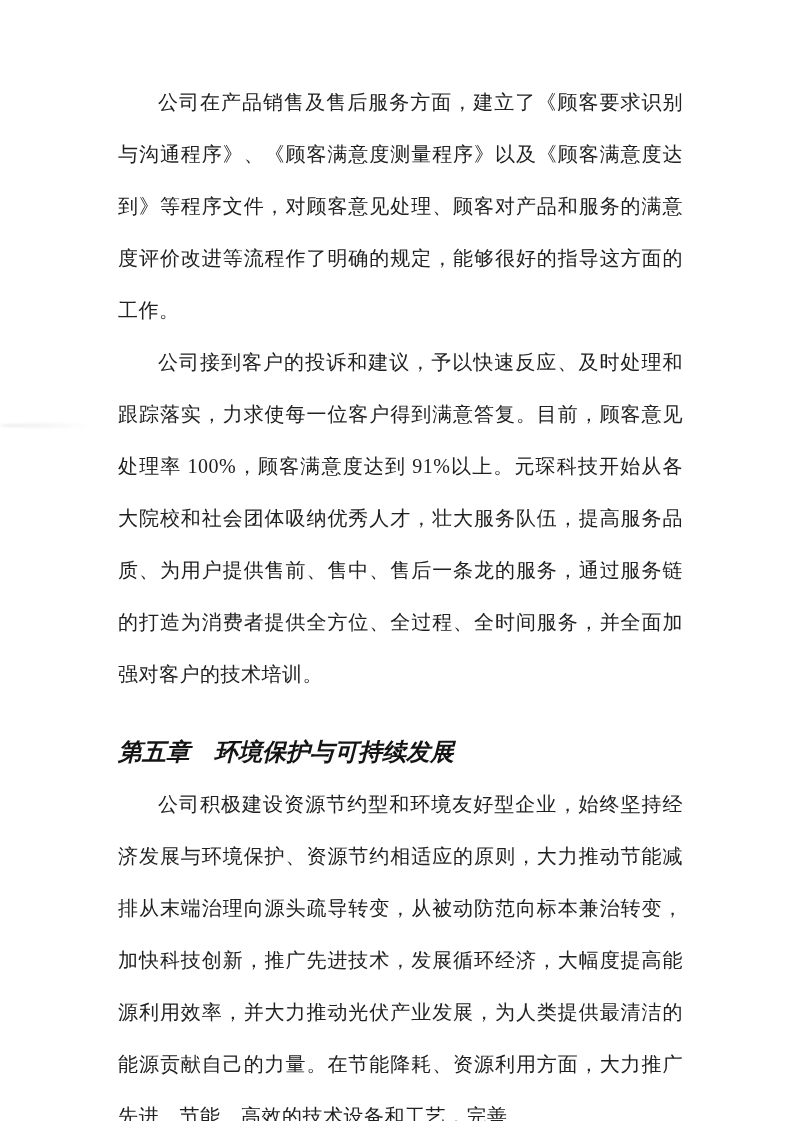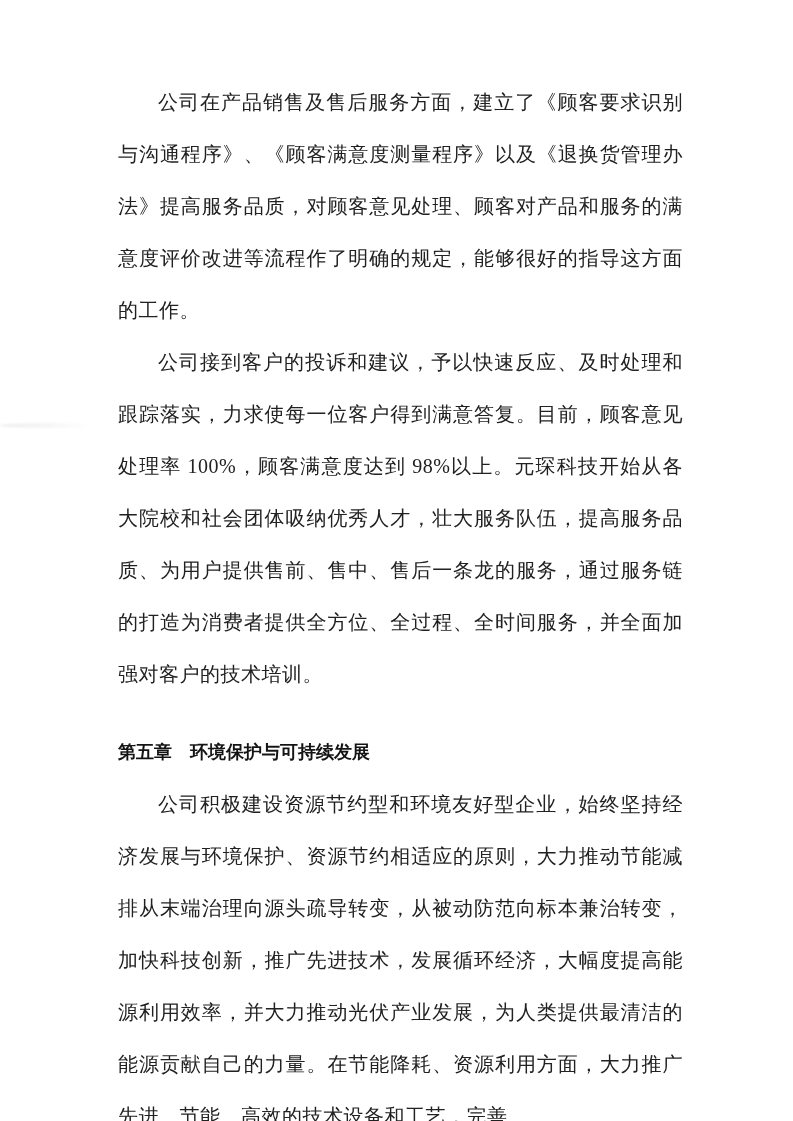--- a/index.html
+++ b/index.html
@@ -40,31 +40,32 @@
     font-size: 20px;
     line-height: 52px;
     color: #212121;
     text-align: justify;
     text-indent: 2em;
     letter-spacing: 0.5px;
     margin: 0;
   }
   .chapter {
     font-family: "Liberation Sans", "DejaVu Sans", sans-serif;
-    font-size: 18px;
+    font-size: 24px;
     font-weight: bold;
     color: #141414;
     line-height: 52px;
     margin: 26px 0 0 0;
+    font-style: italic;
   }
 </style>
 </head>
 <body>
 
 <div class="page">
   <div class="scan-smudge"></div>
   <main class="content">
-    <p class="para">公司在产品销售及售后服务方面，建立了《顾客要求识别与沟通程序》、《顾客满意度测量程序》以及《退换货管理办法》提高服务品质，对顾客意见处理、顾客对产品和服务的满意度评价改进等流程作了明确的规定，能够很好的指导这方面的工作。</p>
-    <p class="para">公司接到客户的投诉和建议，予以快速反应、及时处理和跟踪落实，力求使每一位客户得到满意答复。目前，顾客意见处理率 100%，顾客满意度达到 98%以上。元琛科技开始从各大院校和社会团体吸纳优秀人才，壮大服务队伍，提高服务品质、为用户提供售前、售中、售后一条龙的服务，通过服务链的打造为消费者提供全方位、全过程、全时间服务，并全面加强对客户的技术培训。</p>
+    <p class="para">公司在产品销售及售后服务方面，建立了《顾客要求识别与沟通程序》、《顾客满意度测量程序》以及《顾客满意度达到》等程序文件，对顾客意见处理、顾客对产品和服务的满意度评价改进等流程作了明确的规定，能够很好的指导这方面的工作。</p>
+    <p class="para">公司接到客户的投诉和建议，予以快速反应、及时处理和跟踪落实，力求使每一位客户得到满意答复。目前，顾客意见处理率 100%，顾客满意度达到 91%以上。元琛科技开始从各大院校和社会团体吸纳优秀人才，壮大服务队伍，提高服务品质、为用户提供售前、售中、售后一条龙的服务，通过服务链的打造为消费者提供全方位、全过程、全时间服务，并全面加强对客户的技术培训。</p>
     <h2 class="chapter">第五章　环境保护与可持续发展</h2>
     <p class="para">公司积极建设资源节约型和环境友好型企业，始终坚持经济发展与环境保护、资源节约相适应的原则，大力推动节能减排从末端治理向源头疏导转变，从被动防范向标本兼治转变，加快科技创新，推广先进技术，发展循环经济，大幅度提高能源利用效率，并大力推动光伏产业发展，为人类提供最清洁的能源贡献自己的力量。在节能降耗、资源利用方面，大力推广先进、节能、高效的技术设备和工艺，完善</p>
   </main>
 </div>
 
 </body></html>

